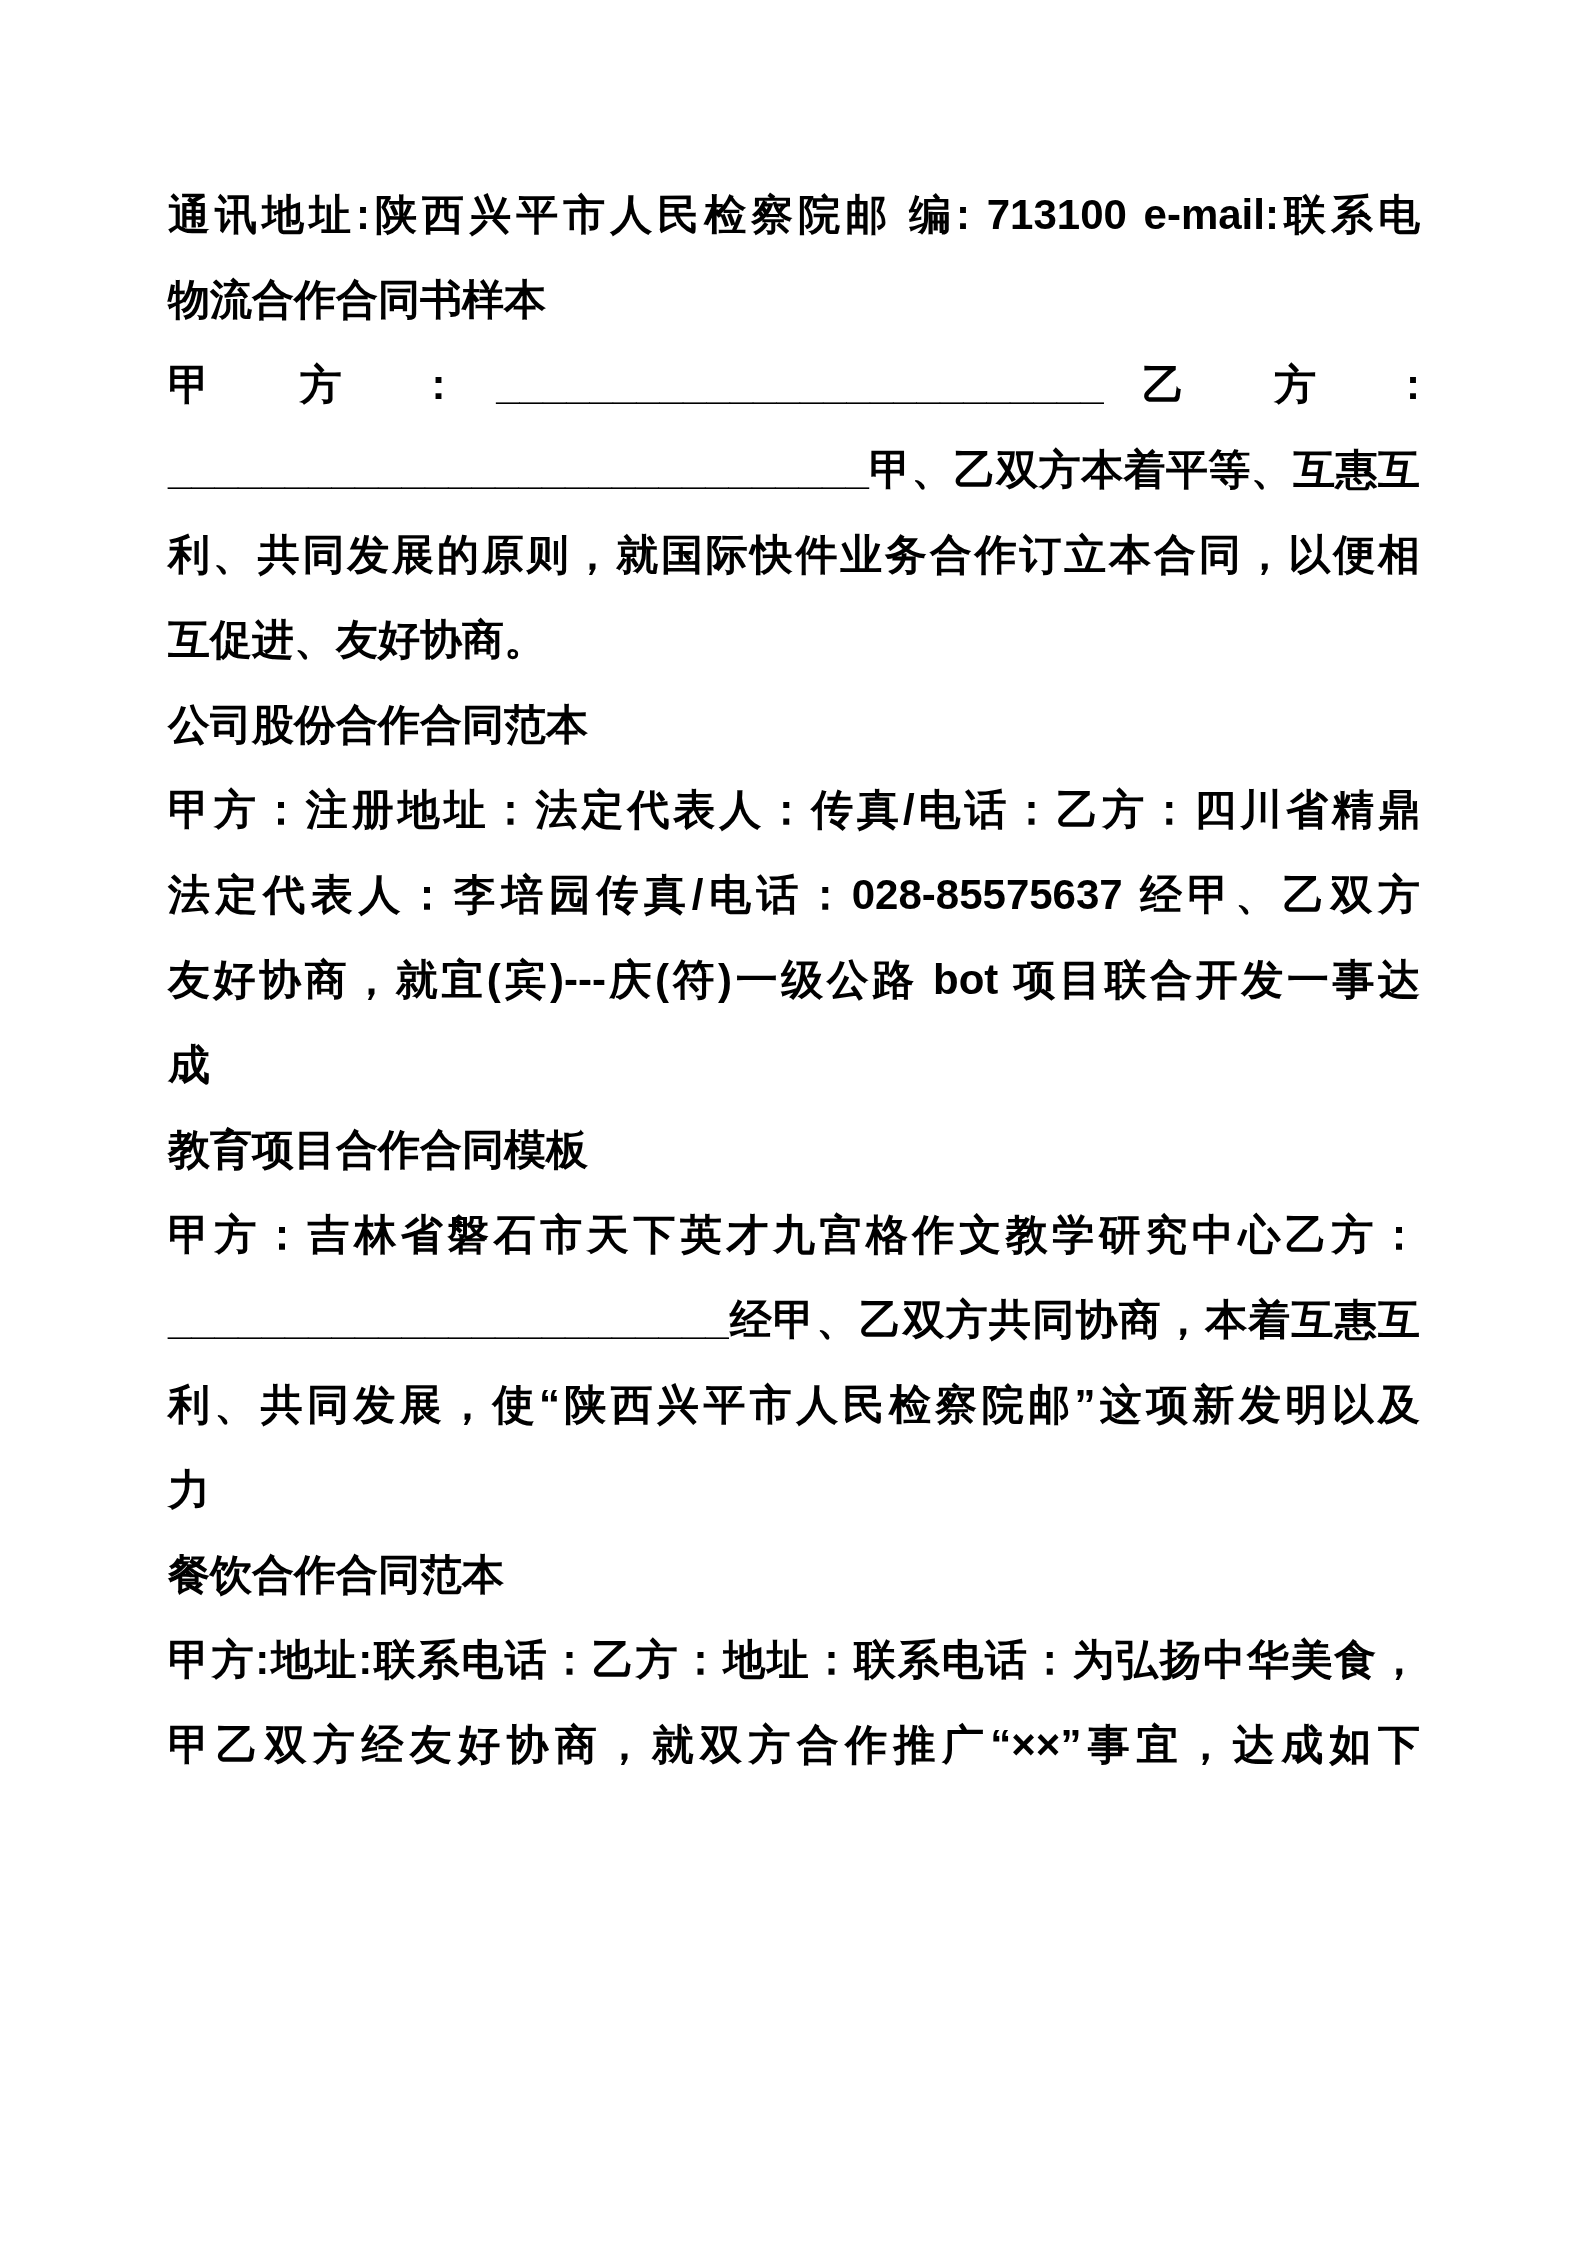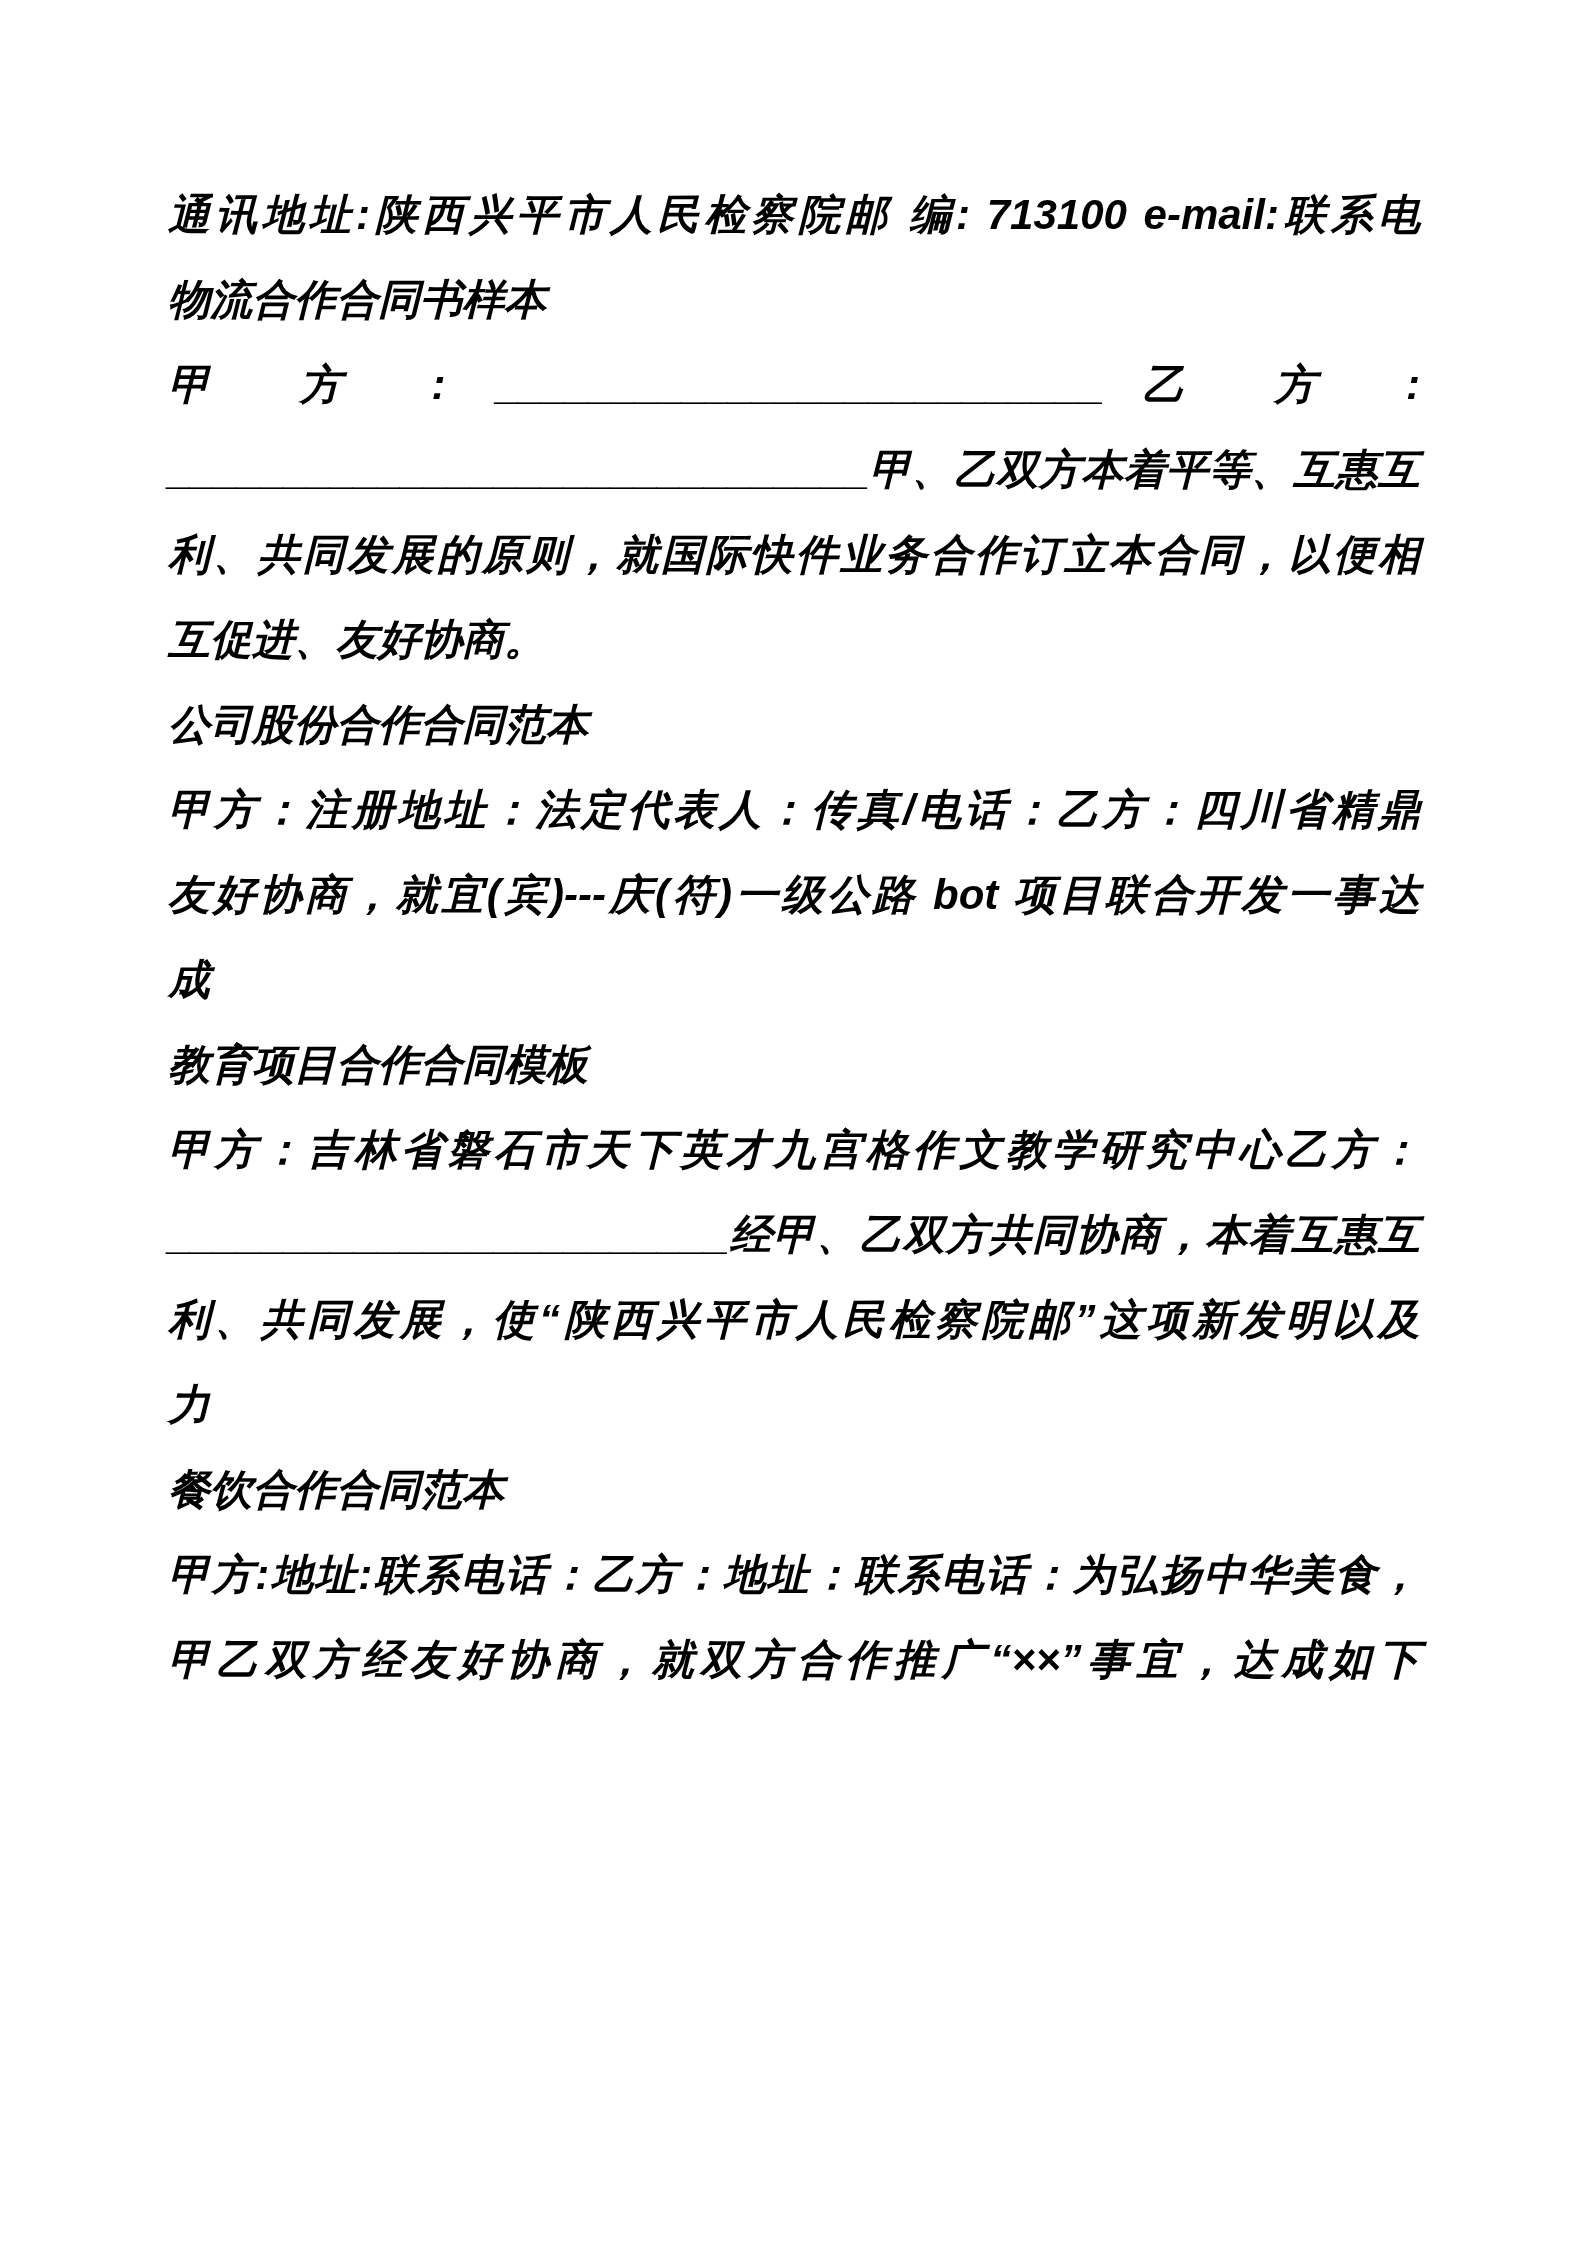--- a/index.html
+++ b/index.html
@@ -21,21 +21,20 @@
     font-weight: bold;
     font-size: 42px;
     color: #000000;
     width: 1252px;
   }
   .line {
     line-height: 85px;
     min-height: 85px;
     white-space: normal;
     text-align: left;
-    font-style: italic;
   }
   .line.justify {
     text-align: justify;
     text-align-last: justify;
     text-justify: distribute;
     text-justify: inter-character;
   }
 </style>
 </head>
 <body>
@@ -43,20 +42,21 @@
 <div class="page">
   <div class="content" id="doc-content">
       <div class="line justify">通讯地址:陕西兴平市人民检察院邮 编: 713100 e-mail:联系电</div>
       <div class="line">物流合作合同书样本</div>
       <div class="line justify">甲 方 : __________________________乙 方 :</div>
       <div class="line justify">______________________________甲、乙双方本着平等、互惠互</div>
       <div class="line justify">利、共同发展的原则，就国际快件业务合作订立本合同，以便相</div>
       <div class="line">互促进、友好协商。</div>
       <div class="line">公司股份合作合同范本</div>
       <div class="line justify">甲方：注册地址：法定代表人：传真/电话：乙方：四川省精鼎</div>
+      <div class="line justify">法定代表人：李培园传真/电话：028-85575637 经甲、乙双方</div>
       <div class="line justify">友好协商，就宜(宾)---庆(符)一级公路 bot 项目联合开发一事达</div>
       <div class="line">成</div>
       <div class="line">教育项目合作合同模板</div>
       <div class="line justify">甲方：吉林省磐石市天下英才九宫格作文教学研究中心乙方：</div>
       <div class="line justify">________________________经甲、乙双方共同协商，本着互惠互</div>
       <div class="line justify">利、共同发展，使“陕西兴平市人民检察院邮”这项新发明以及</div>
       <div class="line">力</div>
       <div class="line">餐饮合作合同范本</div>
       <div class="line justify">甲方:地址:联系电话：乙方：地址：联系电话：为弘扬中华美食，</div>
       <div class="line justify">甲乙双方经友好协商，就双方合作推广“××”事宜，达成如下</div>

